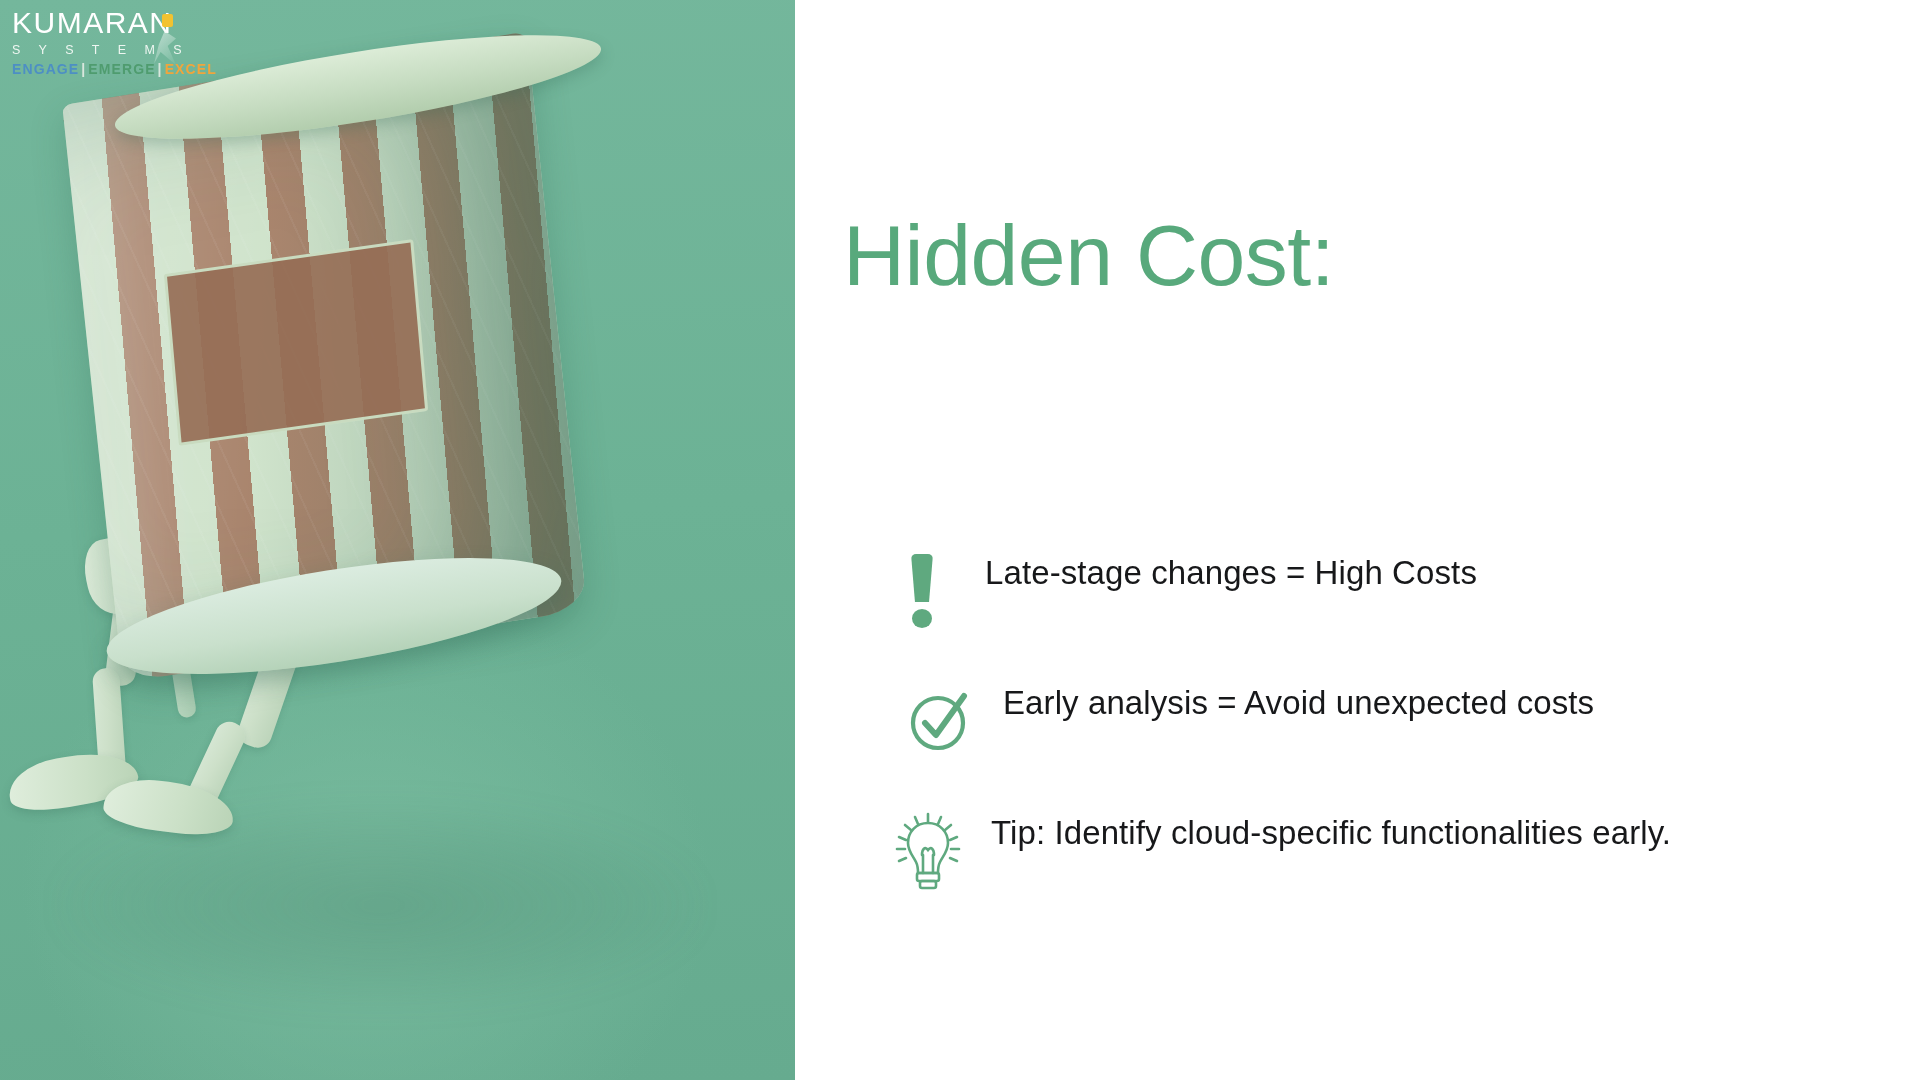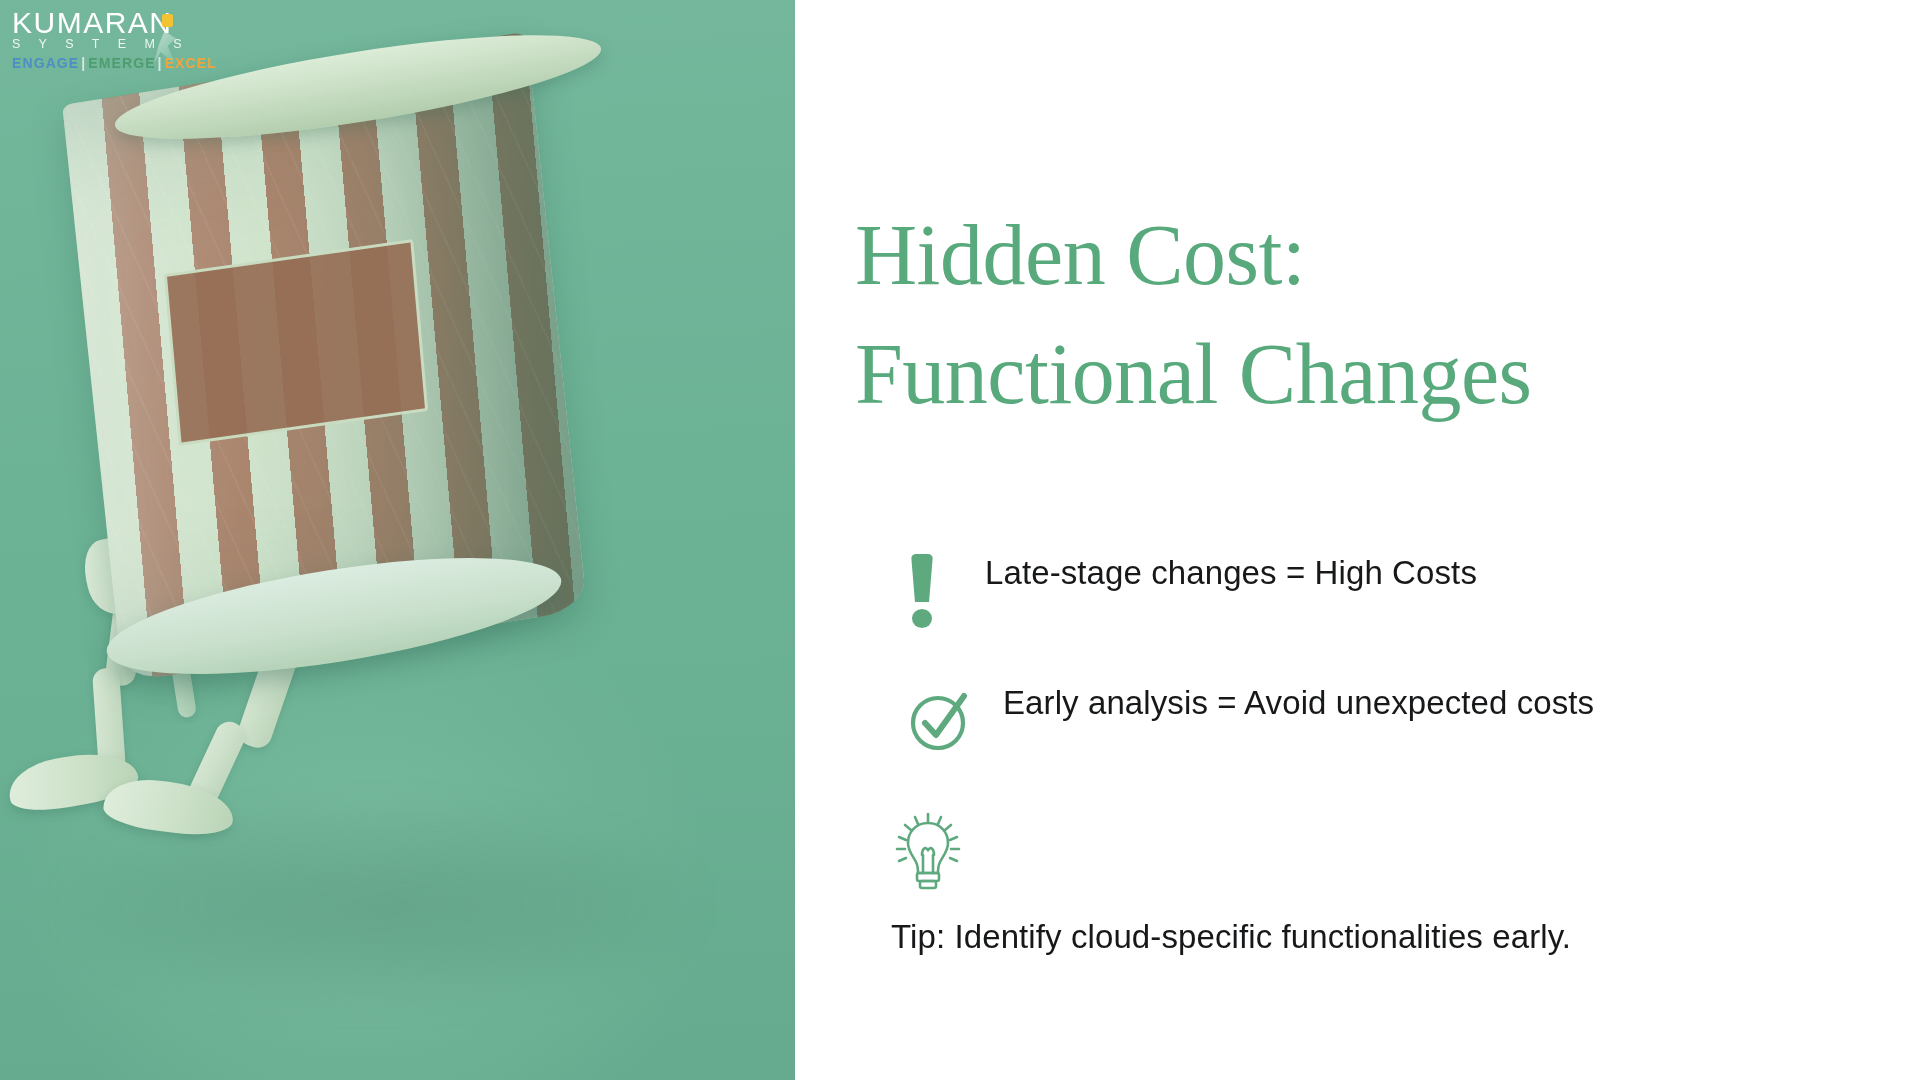--- a/index.html
+++ b/index.html
@@ -161,20 +161,21 @@
     user-select: none;
   }
   .logo-word {
     font-size: 30px;
     letter-spacing: 1.5px;
     color: #ffffff;
     font-weight: 400;
     font-family: "Liberation Sans", sans-serif;
   }
   .logo-sub {
+    margin-top: 6px;
     font-size: 12.5px;
     letter-spacing: 7.5px;
     color: #eef6f1;
     font-weight: 400;
   }
   .logo-tagline {
     margin-top: 5px;
     font-size: 14px;
     font-weight: 700;
     letter-spacing: 1.1px;
@@ -211,47 +212,47 @@
   .right-panel {
     position: relative;
     flex: 1 1 auto;
     height: 1080px;
     background: #ffffff;
     padding: 0 70px 0 60px;
   }
 
   .headline {
     position: absolute;
-    left: 60px;
+    left: 48px;
     top: 196px;
     width: 1010px;
     color: #58a97c;
     font-size: 86px;
     line-height: 1.38;
     font-weight: 400;
     letter-spacing: -0.5px;
-    font-family: Liberation Serif, serif;
+    font-family: Liberation Sans, sans-serif;
   }
   .headline .line { display: block; white-space: nowrap; }
 
   .bullets {
     position: absolute;
     left: 90px;
     top: 552px;
     width: 1010px;
   }
   .bullet {
     display: flex;
     align-items: flex-start;
     gap: 26px;
     min-height: 86px;
   }
   .bullet + .bullet { margin-top: 44px; }
   .bullet-2 { margin-left: 18px; }
-  .bullet-3 { margin-left: 6px; flex-direction: column; }
+  .bullet-3 { margin-left: 6px; }
 
   .bullet-icon {
     flex: 0 0 auto;
     width: 74px;
     height: 78px;
     display: flex;
     align-items: center;
     justify-content: center;
   }
   .bullet-text {
@@ -321,21 +322,20 @@
         <div class="dot"></div>
         <div class="swoosh"></div>
       </div>
     </div>
   </div>
 
   <div class="right-panel">
 
     <h1 class="headline">
       <span class="line">Hidden Cost:</span>
-      <span class="line">Functional Changes</span>
     </h1>
 
     <div class="bullets">
 
       <div class="bullet bullet-1">
         <span class="bullet-icon">
           <span class="excl">
             <span class="stem"></span>
             <span class="dot"></span>
           </span>

